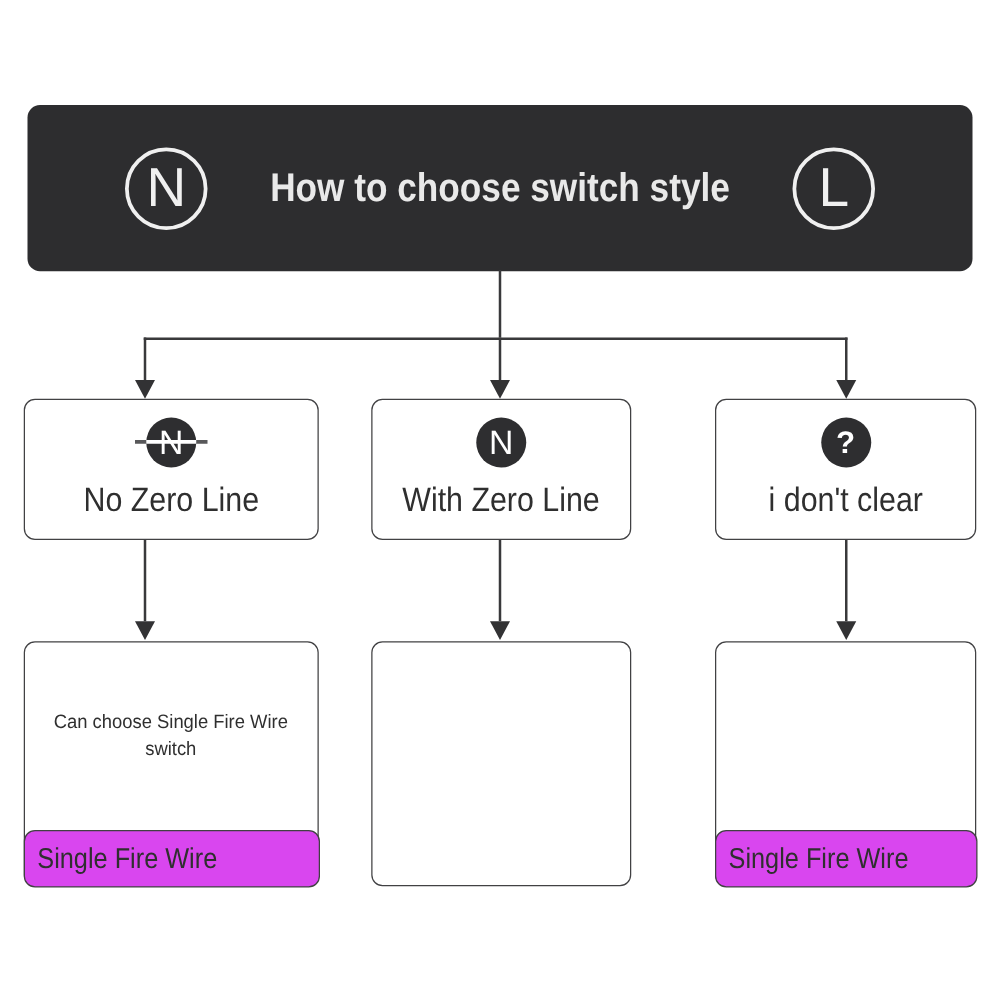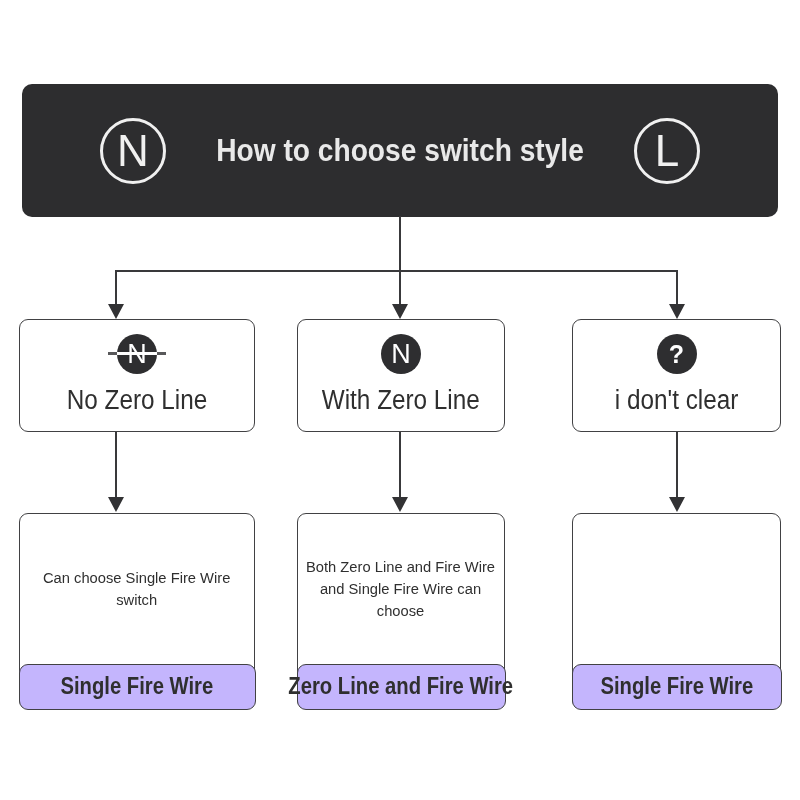--- a/index.html
+++ b/index.html
@@ -137,25 +137,25 @@
     line-height: 1.42;
     color: #2f2f2f;
     text-align: center;
     white-space: nowrap;
     transform: scaleX(0.95);
     font-weight: 400;
   }
   .r-footer {
     position: absolute; left: -1.5px; right: -1.5px; bottom: -1.5px;
     height: 46px;
-    background: #c4b5fd;
+    background: #d946ef;
     border: 1.5px solid #414143;
     border-radius: 9px;
     box-sizing: border-box;
-    display: flex; align-items: center; justify-content: center; font-weight: bold;
+    display: flex; align-items: center; 
   }
   .r-result {
     font-size: 23px;
     color: #2f2f2f;
     white-space: nowrap;
     transform: scaleX(0.88);
   }
 </style>
 </head>
 <body>
@@ -223,30 +223,20 @@
         <div>Can choose Single Fire Wire</div>
         <div>switch</div>
       </div>
     </div>
     <div class="r-footer">
       <div class="r-result">Single Fire Wire</div>
     </div>
   </div>
 
   <div class="result c1">
-    <div class="r-body">
-      <div class="r-text">
-        <div>Both Zero Line and Fire Wire</div>
-        <div>and Single Fire Wire can</div>
-        <div>choose</div>
-      </div>
-    </div>
-    <div class="r-footer">
-      <div class="r-result">Zero Line and Fire Wire</div>
-    </div>
   </div>
 
   <div class="result c2">
     <div class="r-footer">
       <div class="r-result">Single Fire Wire</div>
     </div>
   </div>
 
 </div>
 

